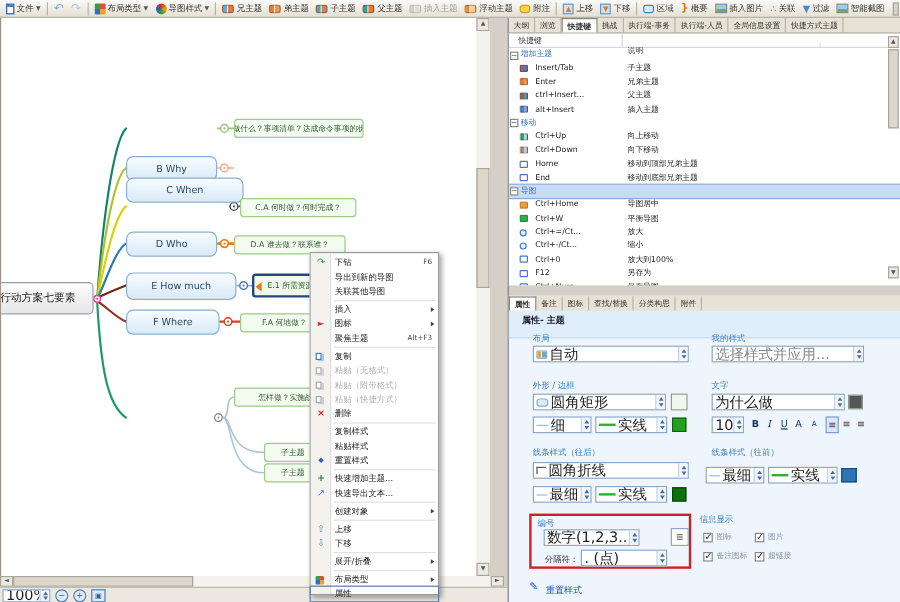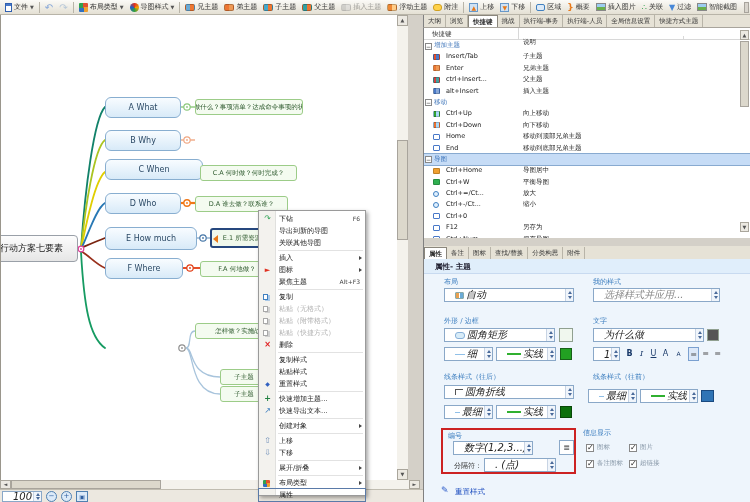--- a/index.html
+++ b/index.html
@@ -98,27 +98,27 @@
   #sk .vsb-up { left:316px; top:2px; width:9px; height:10px; }
   #sk .vsb-dn { left:316px; top:194px; width:9px; height:10px; }
   #sk .vsb-th { left:316px; top:13px; width:9px; height:66px; }
 
   #rp-split { position:absolute; left:423px; top:238px; width:327px; height:8px; background:#d4d0c8; border-left:1px solid #808080; }
   #pt-tabs { position:absolute; left:423px; top:246px; width:327px; height:13px;
     background:#e6e2d6; border-left:1px solid #808080; display:flex; font-size:6.5px; color:#333; align-items:flex-end; }
 
   #props { position:absolute; left:423px; top:259px; width:327px; height:243px;
     background:#eef5fc; border-left:1px solid #808080; font-size:7px; color:#333; }
-  #props-head { position:absolute; left:0; top:0; width:327px; height:15px;
+  #props-head { position:absolute; left:0; top:0; width:327px; height:23px;
     background:#e0eefb; border-bottom:1px solid #c8daf0; line-height:15px; padding-left:11px;
     font-weight:bold; font-size:7.5px; color:#223; }
   .plbl { position:absolute; color:#4080c0; font-size:7px; white-space:nowrap; }
   .combo { position:absolute; height:14px; background:#fff; border:1px solid #8aa8c8;
-    display:flex; align-items:center; gap:2px; padding:0 10px 0 10px; font-size:10px; color:#222;
-    white-space:nowrap; overflow:hidden;font-style:italic; }
+    display:flex; align-items:center; gap:2px; padding:0 10px 0 2px; font-size:12px; color:#222;
+    white-space:nowrap; overflow:hidden; }
   .combo .spin { position:absolute; right:0; top:0; bottom:0; width:8px; border-left:1px solid #c8d4e4;
     background:#f0f5fb; display:flex; flex-direction:column; align-items:center; justify-content:space-evenly; }
   .spin b { width:0; height:0; border-left:2.5px solid transparent; border-right:2.5px solid transparent; }
   .spin .u { border-bottom:3px solid #4a6a9a; }
   .spin .d { border-top:3px solid #4a6a9a; }
   .combo .ghost { color:#888; }
   .lineglyph { display:inline-block; width:10px; height:0; border-top:1px solid #90c0e8; }
   .lineglyph.green { border-top:2px solid #30b030; width:14px; }
   .shapeglyph { display:inline-block; width:10px; height:7px; border:1px solid #88b0d8; background:#d8ecf8; border-radius:3px; }
   .cornerglyph { display:inline-block; width:8px; height:6px; border-left:1px solid #555; border-top:1px solid #555; }
@@ -256,23 +256,22 @@
       <path d="M185,333 C191,333 186,316 194,316" stroke="#a8c4dc" stroke-width="1.3" fill="none"></path>
       <path d="M185,333 C193,333 188,362 219,362" stroke="#a8c4dc" stroke-width="1.3" fill="none"></path>
       <path d="M185,333 C193,333 188,379 219,379" stroke="#a8c4dc" stroke-width="1.3" fill="none"></path>
       <circle cx="181" cy="333" r="3.2" fill="#fff" stroke="#909090" stroke-width="1.2"></circle>
         <circle cx="181" cy="333" r="0.9" fill="#909090"></circle>
       <circle cx="80" cy="234" r="2.8" fill="#fff" stroke="#e0409a" stroke-width="1.2"></circle>
         <circle cx="80" cy="234" r="0.9" fill="#e0409a"></circle>
     </svg>
 
     <div class="mm-root">行动方案七要素</div>
-    <div class="mm-main" style="left:104px;top:82px;width:76px">A What</div>
     <div class="mm-main" style="left:104px;top:115px;width:76px">B Why</div>
-    <div class="mm-main" style="left:104px;top:144px;width:98px">C When</div>
+    <div class="mm-main" style="left:104px;top:133px;width:98px">C When</div>
     <div class="mm-main" style="left:104px;top:178px;width:76px">D Who</div>
     <div class="mm-main" style="left:104px;top:212px;width:92px;height:23px">E How much</div>
     <div class="mm-main" style="left:104px;top:243px;width:78px">F Where</div>
 
     <div class="mm-child" style="left:194px;top:84px;width:108px">A.A 做什么？事项清单？达成命令事项的状态？</div>
     <div class="mm-child" style="left:199px;top:150px;width:97px">C.A 何时做？何时完成？</div>
     <div class="mm-child" style="left:194px;top:181px;width:93px">D.A 谁去做？联系谁？</div>
     <div class="mm-child mm-sel" style="left:209px;top:213px;width:64px;height:20px">
         <span class="collapse-arrow"></span>
         <span>E.1 所需资源</span>
@@ -410,20 +409,21 @@
     <div class="skrow">
         <div class="rk"><span class="rico mag"></span><span>Ctrl+=/Ct...</span></div>
         <div class="rd">放大</div>
       </div>
     <div class="skrow">
         <div class="rk"><span class="rico mag"></span><span>Ctrl+-/Ct...</span></div>
         <div class="rd">缩小</div>
       </div>
     <div class="skrow">
         <div class="rk"><span class="rico" style="background:#fff;border:1px solid #4878c8"></span><span>Ctrl+0</span></div>
+        <div class="rd">放大到100%</div>
       </div>
     <div class="skrow">
         <div class="rk"><span class="rico" style="background:#fff;border:1px solid #4878c8"></span><span>F12</span></div>
         <div class="rd">另存为</div>
       </div>
     <div class="skrow">
         <div class="rk"><span class="rico" style="background:#fff;border:1px solid #4878c8"></span><span>Ctrl+Num...</span></div>
         <div class="rd">保存导图</div>
       </div>
     <div class="sb-btn vsb-up">▲</div>

